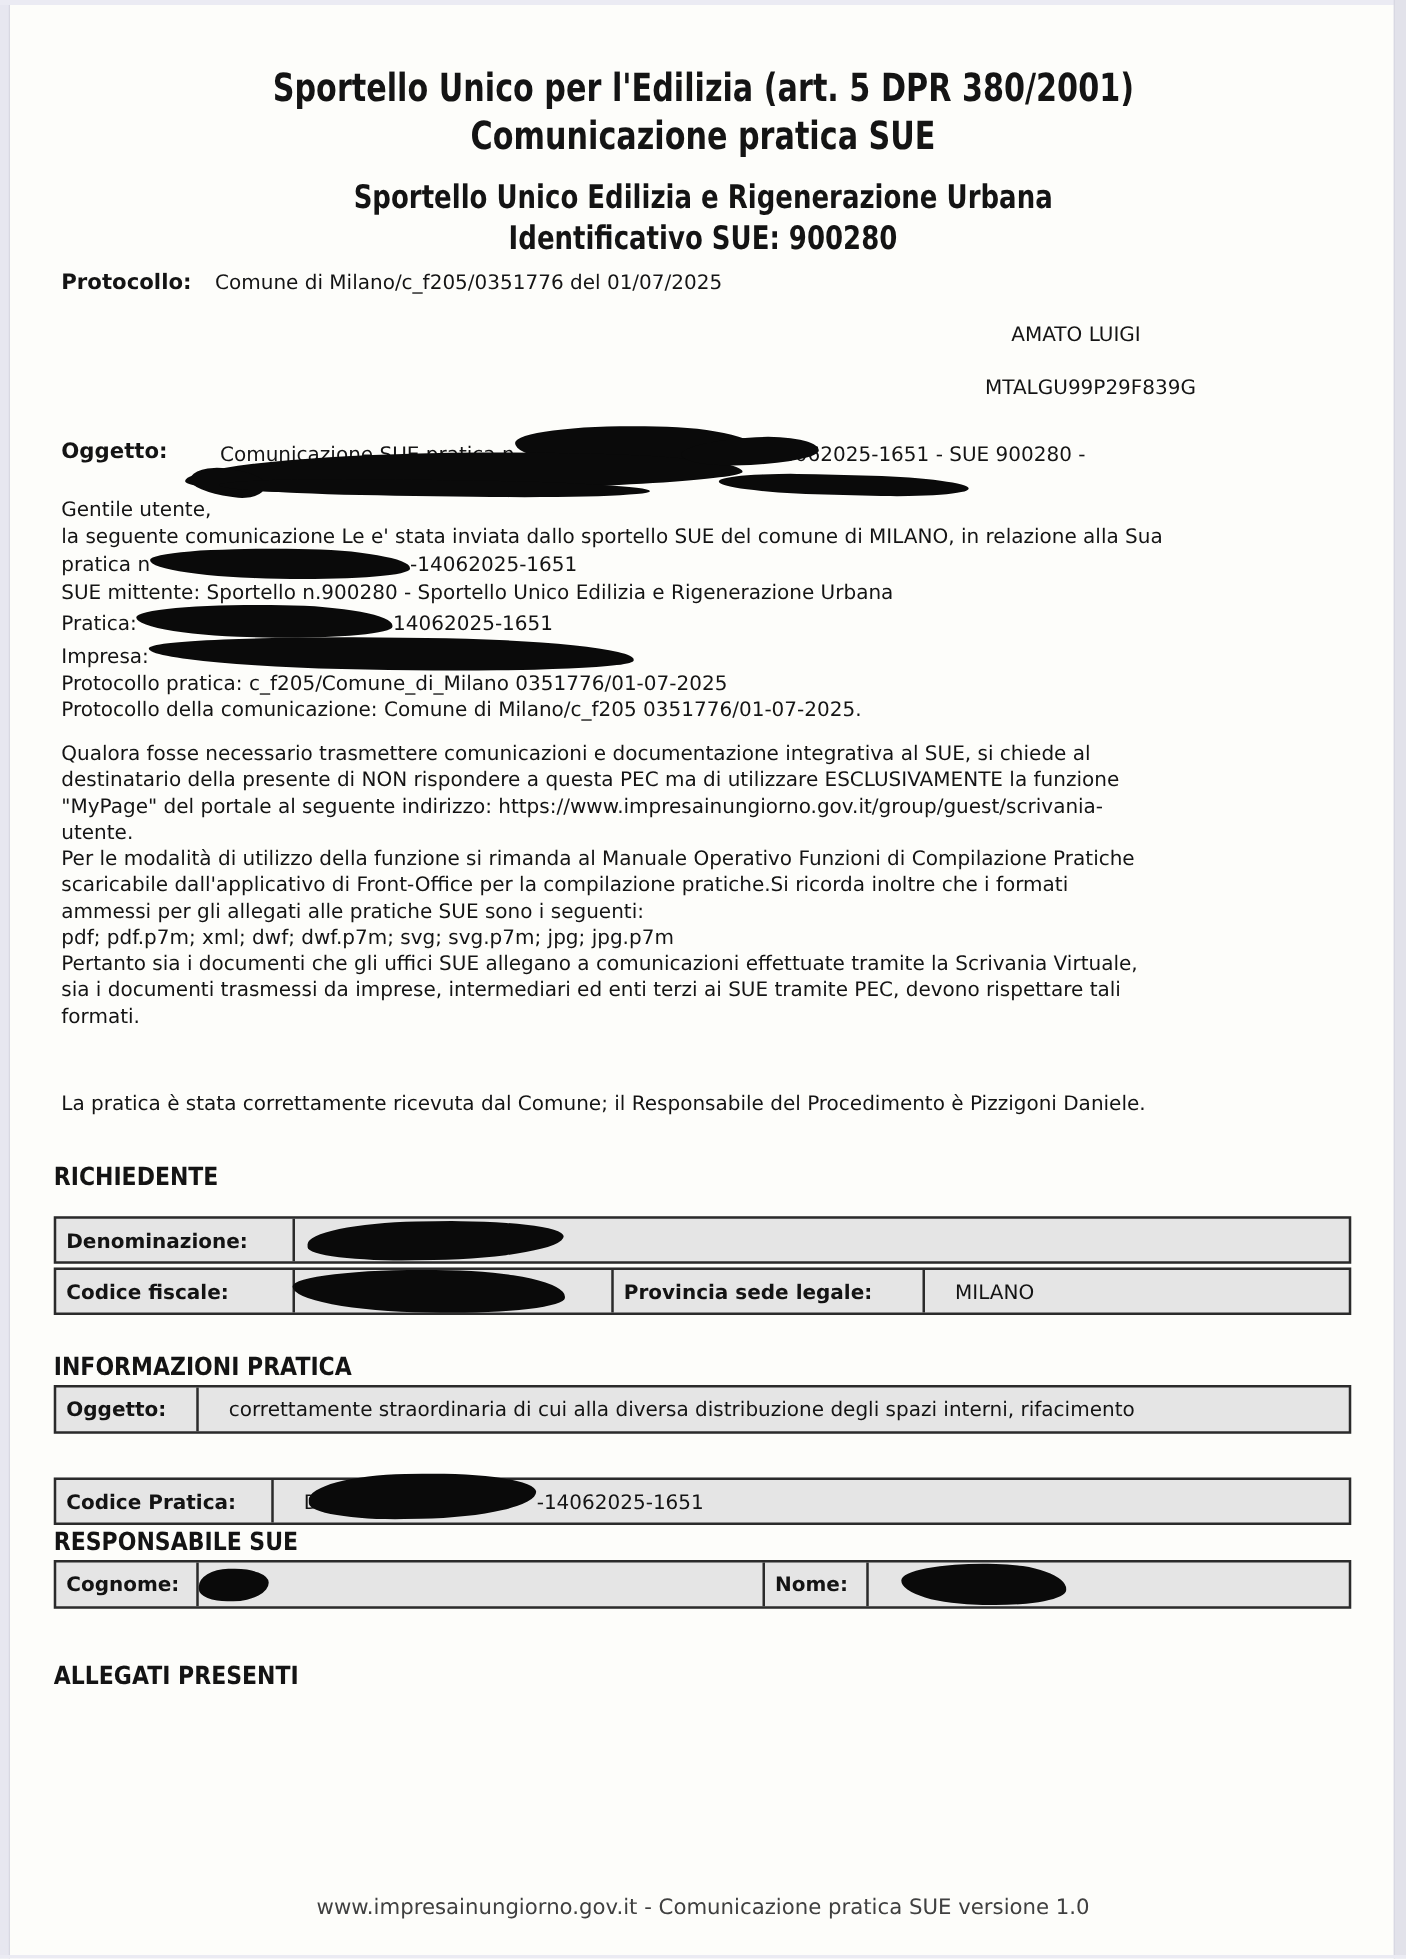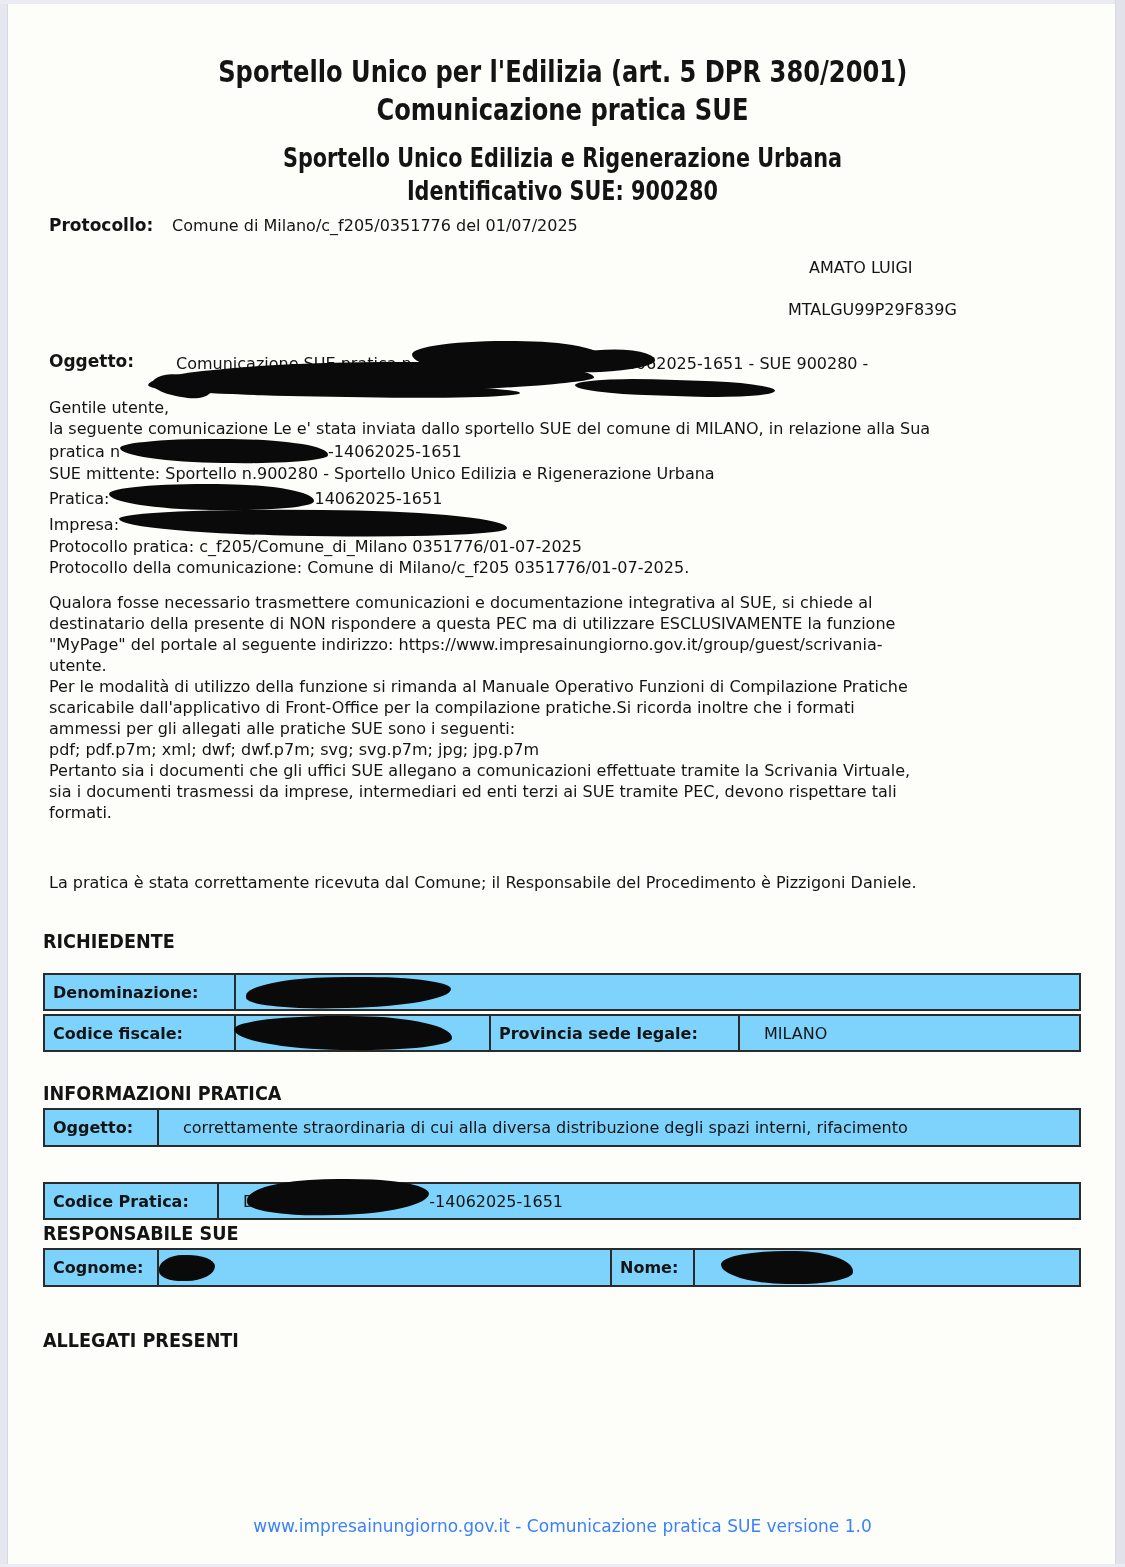--- a/index.html
+++ b/index.html
@@ -34,32 +34,32 @@
     border-radius: 46% 54% 55% 45% / 58% 48% 60% 42%;
     vertical-align: -6px; transform: rotate(-1deg);
   }
   .r-alt { border-radius: 55% 45% 48% 52% / 45% 62% 40% 60%; transform: rotate(0.7deg); }
 
   .lump { position: absolute; background: #0a0a0a; }
 
   .trow {
     position: absolute; left: 43px; width: 1038px;
     display: flex; box-sizing: border-box;
-    border: 2px solid #2b2b2b; background: #7dd3fc;
+    border: 2px solid #2b2b2b; background: #e5e5e5;
     font-size: 16px; align-items: stretch;
   }
   .tcell {
     box-sizing: border-box; padding: 0 8px; display: flex; align-items: center;
     border-left: 2px solid #2b2b2b; overflow: visible; white-space: nowrap;
   }
   .tcell:first-child { border-left: none; }
   .tcell.grow { flex: 1; padding-left: 24px; }
   .tlabel { font-weight: bold; }
 
-  .footer { font-size: 17px; color: #3b82f6; text-align: center; }
+  .footer { font-size: 17px; color: #404040; text-align: center; }
 </style>
 </head>
 <body>
 
 <div id="page">
 
   <div class="edge edge-left"></div>
   <div class="edge edge-top"></div>
   <div class="edge edge-right"></div>
   <div class="edge edge-bottom"></div>

